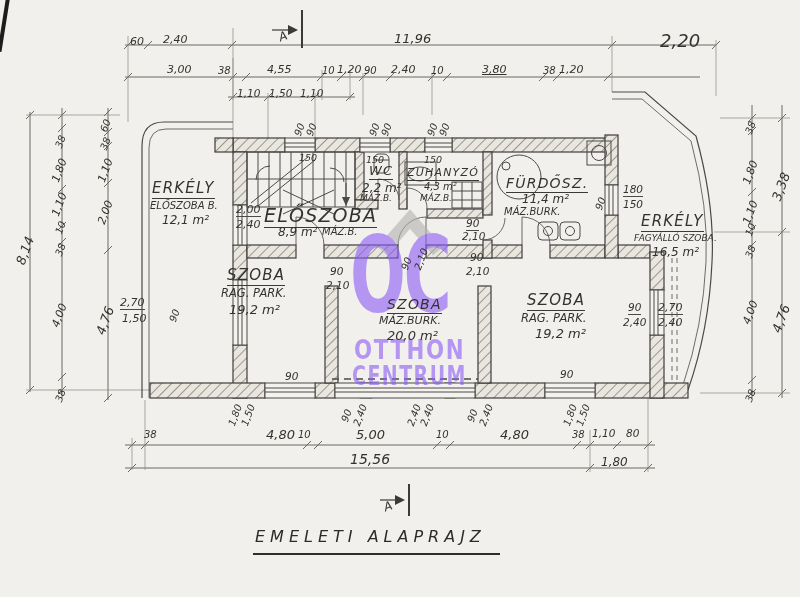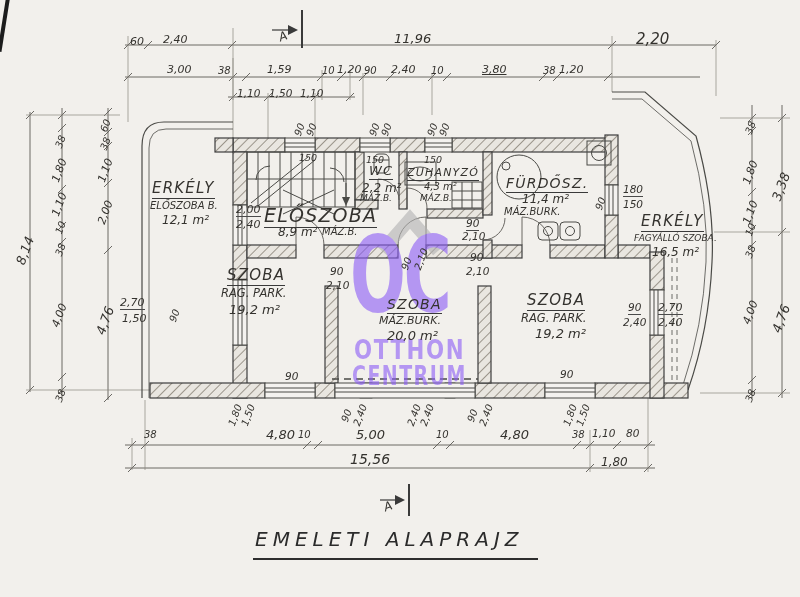--- a/index.html
+++ b/index.html
@@ -15,21 +15,21 @@
          transform:scaleX(.82);transform-origin:left top;}
   #wm-l2{position:absolute;left:12px;top:156px;font-size:26px;font-weight:bold;letter-spacing:2px;
          transform:scaleX(.73);transform-origin:left top;}
   
   #labels{position:absolute;left:0;top:0;width:800px;height:597px;z-index:3;pointer-events:none;}
   .lb{position:absolute;font-family:"DejaVu Sans",sans-serif;font-style:italic;color:#34322e;
       white-space:nowrap;line-height:1;font-size:11px;transform-origin:left top;}
   .room{letter-spacing:1.2px;font-weight:500;}
   .ul{border-bottom:1.6px solid #3a3a3a;padding-bottom:2px;}
   .ft{border-bottom:1.1px solid #4a4a4a;padding-bottom:1px;}
-  #title{position:absolute;left:253px;top:527px;z-index:3;font-size:20px;letter-spacing:5px;
+  #title{position:absolute;left:253px;top:527px;z-index:3;font-size:16px;letter-spacing:5px;
          color:#2b2b2b;border-bottom:2px solid #2e2e2e;padding:0 14px 7px 2px;font-style:italic;}
   #scan-artifact{position:absolute;left:2px;top:-6px;width:4px;height:58px;background:#1c1c1c;
                  transform:rotate(9deg);z-index:4;}
 </style>
 </head>
 <body>
 
 <div id="page">
 
   <svg id="plan" width="800" height="597" viewBox="0 0 800 597">
@@ -191,24 +191,24 @@
     </svg>
     <span id="wm-oc">OC</span>
     <span id="wm-l1">OTTHON</span>
     <span id="wm-l2">CENTRUM</span>
   </div>
 
   <div id="labels">
       <span class="lb" style="left: 130px; top: 36px;">60</span>
       <span class="lb" style="left: 163px; top: 34px;">2,40</span>
       <span class="lb" style="left: 394px; top: 32px; font-size: 13px;">11,96</span>
-      <span class="lb" style="left: 636px; top: 32px; font-size: 15px;">2,20</span>
+      <span class="lb" style="left: 660px; top: 32px; font-size: 18px;">2,20</span>
       <span class="lb" style="left: 167px; top: 64px;">3,00</span>
       <span class="lb" style="left: 218px; top: 66px; font-size: 10px;">38</span>
-      <span class="lb" style="left: 267px; top: 64px;">1,59</span>
+      <span class="lb" style="left: 267px; top: 64px;">4,55</span>
       <span class="lb" style="left: 322px; top: 66px; font-size: 10px;">10</span>
       <span class="lb" style="left: 337px; top: 64px;">1,20</span>
       <span class="lb" style="left: 364px; top: 66px; font-size: 10px;">90</span>
       <span class="lb" style="left: 391px; top: 64px;">2,40</span>
       <span class="lb" style="left: 431px; top: 66px; font-size: 10px;">10</span>
       <span class="lb" style="left: 482px; top: 64px; text-decoration: underline;">3,80</span>
       <span class="lb" style="left: 543px; top: 66px; font-size: 10px;">38</span>
       <span class="lb" style="left: 559px; top: 64px;">1,20</span>
       <span class="lb" style="left: 237px; top: 88px; font-size: 10.5px;">1,10</span>
       <span class="lb" style="left: 269px; top: 88px; font-size: 10.5px;">1,50</span>

